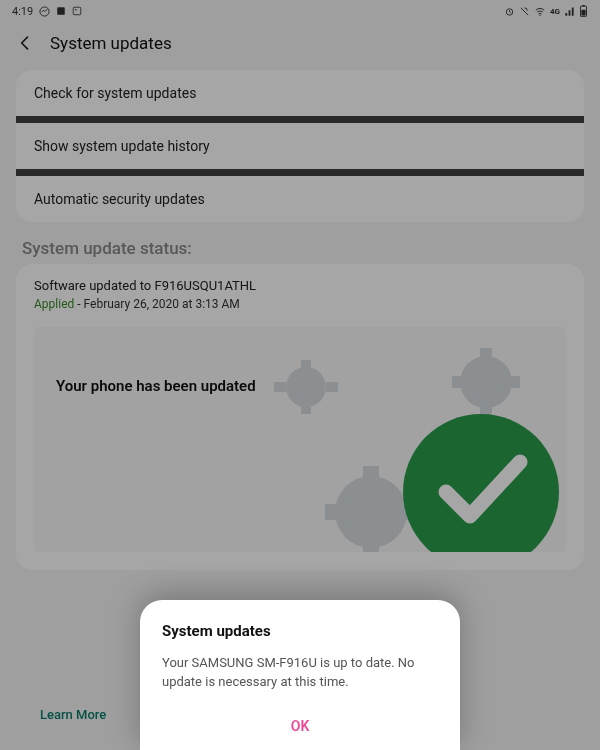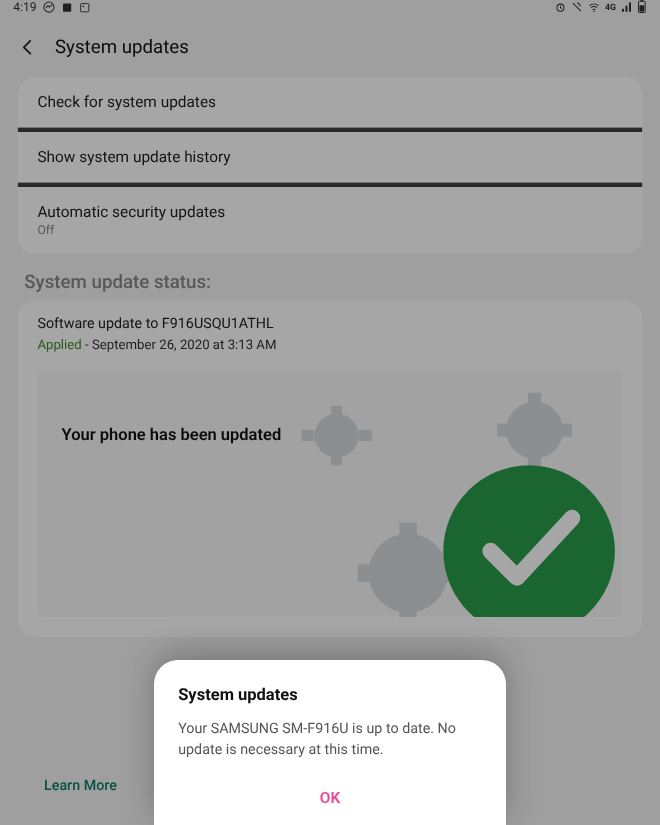--- a/index.html
+++ b/index.html
@@ -1,27 +1,27 @@
 <!DOCTYPE html>
 <html><head>
   <meta charset="utf-8">
   <style>
     * { margin: 0; padding: 0; box-sizing: border-box; font-family: -apple-system, BlinkMacSystemFont, "Segoe UI", Roboto, sans-serif; }
     body { width: 600px; height: 750px; overflow: hidden; position: relative; background: #f5f5f5; }
     .dim-layer { position: absolute; inset: 0; background: rgba(0,0,0,0.35); z-index: 5; pointer-events: none; }
     .screen { width: 600px; height: 750px; background: #f5f5f5; position: relative; }
-    .status-bar { height: 22px; display: flex; justify-content: space-between; align-items: flex-start; padding: 0 12px; font-size: 11px; color: #333; }
+    .status-bar { height: 22px; display: flex; justify-content: space-between; align-items: center; padding: 0 12px; font-size: 11px; color: #333; }
     .status-left { display: flex; align-items: center; gap: 6px; }
     .status-right { display: flex; align-items: center; gap: 4px; }
     .status-icon { display: inline-flex; align-items: center; }
     .header { display: flex; align-items: center; padding: 10px 14px; gap: 14px; }
     .back-arrow { width: 22px; height: 22px; display: flex; align-items: center; justify-content: center; }
     .header-title { font-size: 17px; color: #111; }
     .card { background: #fff; margin: 6px 16px; border-radius: 16px; overflow: hidden; }
-    .list-item { padding: 15px 18px; border-bottom: 4px solid #404040; }
+    .list-item { padding: 15px 18px; border-bottom: 7px solid #404040; }
     .list-item:last-child { border-bottom: none; }
     .item-label { font-size: 14px; color: #222; }
     .item-sub { font-size: 11px; color: #888; margin-top: 2px; }
     .section-label { font-size: 17px; color: #888; padding: 10px 22px 4px; font-weight: 500; }
     .status-card { background: #fff; margin: 2px 16px; border-radius: 16px; padding: 14px 18px 18px; }
     .sw-version { font-size: 13px; color: #222; }
     .applied-line { font-size: 12px; margin-top: 4px; }
     .applied { color: #3a8a2a; }
     .applied-date { color: #333; }
     .promo { background: #f9f9f9; margin-top: 16px; border-radius: 4px; height: 225px; position: relative; overflow: hidden; }
@@ -105,30 +105,29 @@
 
   <div class="card">
     <div class="list-item">
       <div class="item-label">Check for system updates</div>
     </div>
     <div class="list-item">
       <div class="item-label">Show system update history</div>
     </div>
     <div class="list-item">
       <div class="item-label">Automatic security updates</div>
-      <div class="item-sub">Off</div>
     </div>
   </div>
 
   <div class="section-label">System update status:</div>
 
   <div class="status-card">
-    <div class="sw-version">Software update to F916USQU1ATHL</div>
+    <div class="sw-version">Software updated to F916USQU1ATHL</div>
     <div class="applied-line">
-      <span class="applied">Applied</span><span class="applied-date"> - September 26, 2020 at 3:13 AM</span>
+      <span class="applied">Applied</span><span class="applied-date"> - February 26, 2020 at 3:13 AM</span>
     </div>
 
     <div class="promo">
       <svg class="gears" viewBox="0 0 310 230">
         <g fill="#d8dcdf">
           <circle cx="50" cy="45" r="20"></circle>
             <rect x="45" y="18" width="10" height="12"></rect>
             <rect x="45" y="60" width="10" height="12"></rect>
             <rect x="18" y="40" width="12" height="10"></rect>
             <rect x="70" y="40" width="12" height="10"></rect>

